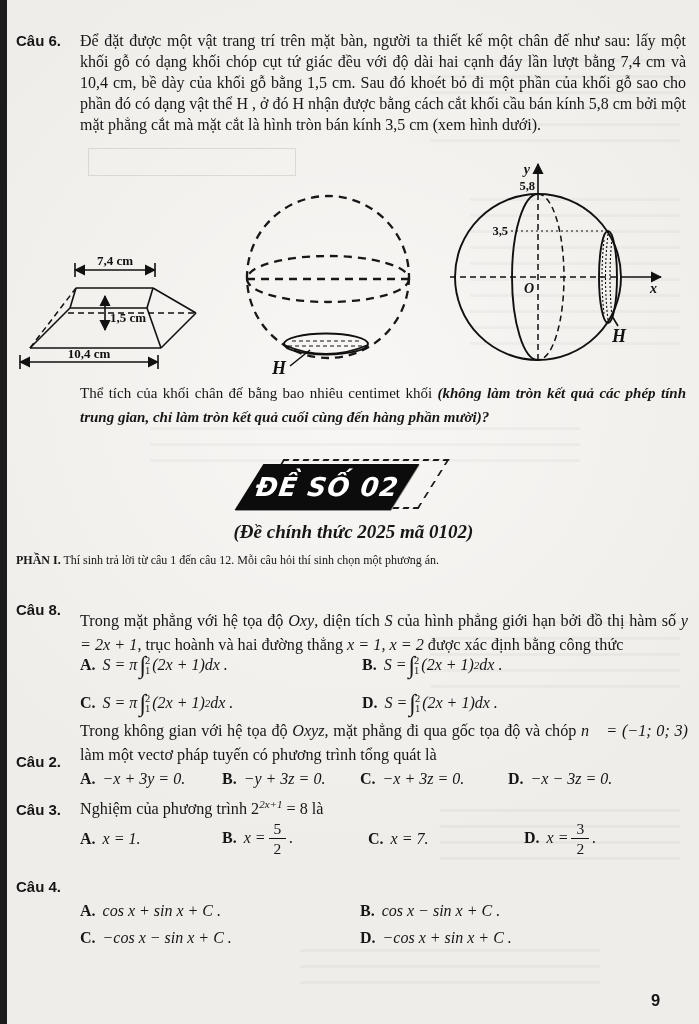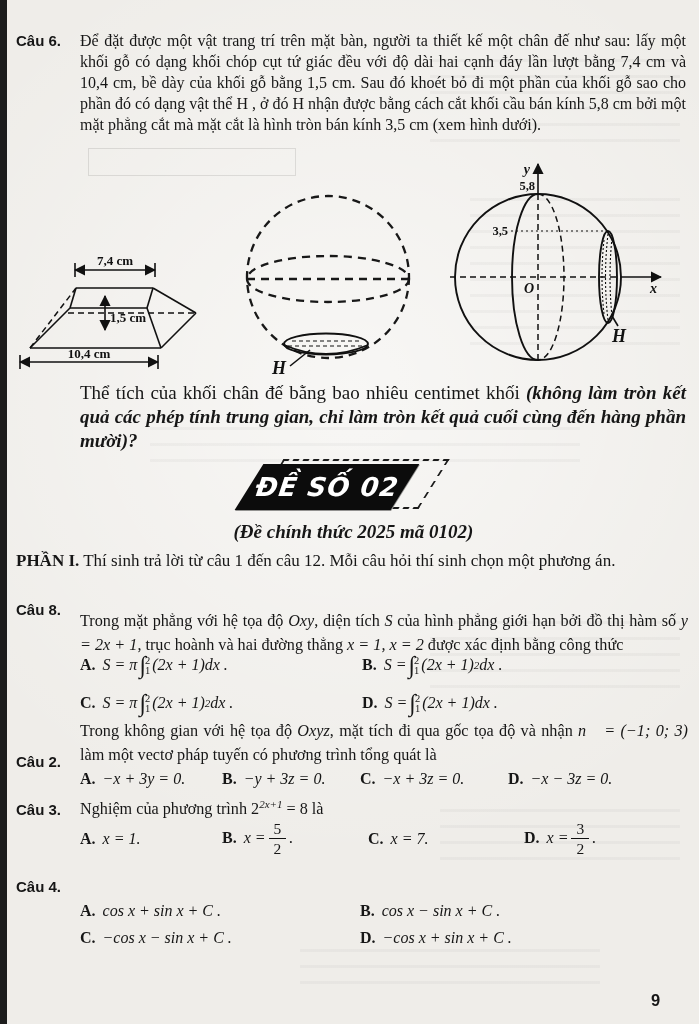--- a/index.html
+++ b/index.html
@@ -26,21 +26,21 @@
   .fnum{border-bottom:1.4px solid #111;padding:0 5px 1px;}
   .fden{padding-top:1px;}
   .banner-dash{position:absolute;left:268px;top:459px;width:162px;height:46px;
     border:2.6px dashed #1b1b1b;transform:skewX(-32deg);}
   .banner-black{position:absolute;left:249px;top:464px;width:156px;height:46px;background:#0c0c0c;
     transform:skewX(-32deg);display:flex;align-items:center;justify-content:center;box-shadow:1px 1px 0 rgba(0,0,0,.4);}
   .banner-text{transform:skewX(26deg);font-family:"DejaVu Sans","Liberation Sans",sans-serif;
     font-weight:800;font-style:italic;font-size:26px;color:#ffffff;letter-spacing:1px;white-space:nowrap;}
   .subtitle{position:absolute;left:0;right:0;top:521px;text-align:center;
     font-weight:700;font-style:italic;font-size:19px;}
-  .part1{position:absolute;left:16px;top:548px;width:672px;font-size:17px;line-height:25px;text-align:justify;}
+  .part1{position:absolute;left:16px;top:548px;width:672px;font-size:12px;line-height:25px;text-align:justify;}
   .part1 b{font-weight:700;}
   .pagenum{position:absolute;left:651px;top:991px;font-family:"Liberation Sans",sans-serif;
     font-weight:700;font-size:16.5px;}
   
   .sl{stroke:#111;stroke-width:1.6;fill:none;}
   .sl15{stroke:#111;stroke-width:1.9;fill:none;}
   .dl{stroke:#111;stroke-width:1.5;stroke-dasharray:6,4;fill:none;}
   .dl2{stroke:#181818;stroke-width:2.3;stroke-dasharray:8,6;fill:none;}
   .thin{stroke:#111;stroke-width:1.1;fill:none;}
   .dim{font-family:"Liberation Serif",serif;font-weight:700;font-size:12.5px;fill:#111;}
@@ -126,21 +126,21 @@
     <text class="dim" x="70" y="85" text-anchor="end">3,5</text>
     <line class="thin" x1="73" y1="81" x2="170" y2="81" stroke-dasharray="2,3"></line>
     <ellipse cx="170" cy="127" rx="9" ry="46" fill="#d9d6d0" class="sl15"></ellipse>
     <path class="thin" d="M166,90 q-4,37 0,74" stroke-dasharray="2,2"></path>
     <path class="thin" d="M170,84 q-5,43 0,86" stroke-dasharray="2,2"></path>
     <path class="thin" d="M174,88 q-4,39 0,78" stroke-dasharray="2,2"></path>
     <line class="sl" x1="174" y1="166" x2="180" y2="176"></line>
     <text class="biglabel" x="174" y="192">H</text>
   </svg>
 
-  <div class="qbody" style="left:80px;top:381px;width:606px;line-height:24px;font-size:19px;">
+  <div class="qbody" style="left:80px;top:381px;width:606px;line-height:24px;font-size:15px;">
     <span>Thể tích của khối chân đế bằng bao nhiêu centimet khối </span><span class="m" style="font-weight:600;">(không làm tròn kết quả các phép tính trung gian, chỉ làm tròn kết quả cuối cùng đến hàng phần mười)?</span>
   </div>
 
   <div class="banner-dash"></div>
   <div class="banner-black">
     <span class="banner-text">ĐỀ SỐ 02</span>
   </div>
   <div class="subtitle">(Đề chính thức 2025 mã 0102)</div>
 
   <div class="part1">
@@ -195,21 +195,21 @@
         <span>2</span>
         <span>1</span>
       </span>
       <span class="m">(2x + 1)</span>
       <sup class="osup"></sup>
       <span class="m">dx .</span>
   </span>
 
   <span class="qlabel" style="left:16px;top:753px;">Câu 2.</span>
   <div class="qbody" style="left:80px;top:720px;width:608px;">
-    <span>Trong không gian với hệ tọa độ </span><span class="m">Oxyz</span><span>, mặt tích đi qua gốc tọa độ và nhận </span><span class="m">n⃗ = (−1; 0; 3)</span><span> làm một vectơ pháp tuyến có phương trình tổng quát là</span>
+    <span>Trong không gian với hệ tọa độ </span><span class="m">Oxyz</span><span>, mặt phẳng đi qua gốc tọa độ và chóp </span><span class="m">n⃗ = (−1; 0; 3)</span><span> làm một vectơ pháp tuyến có phương trình tổng quát là</span>
   </div>
   <span class="opt" style="left:80px;top:770px;">
       <b class="okey">A.</b>
       <span class="m">−x + 3y = 0.</span>
     </span>
   <span class="opt" style="left:222px;top:770px;">
       <b class="okey">B.</b>
       <span class="m">−y + 3z = 0.</span>
     </span>
   <span class="opt" style="left:360px;top:770px;">

